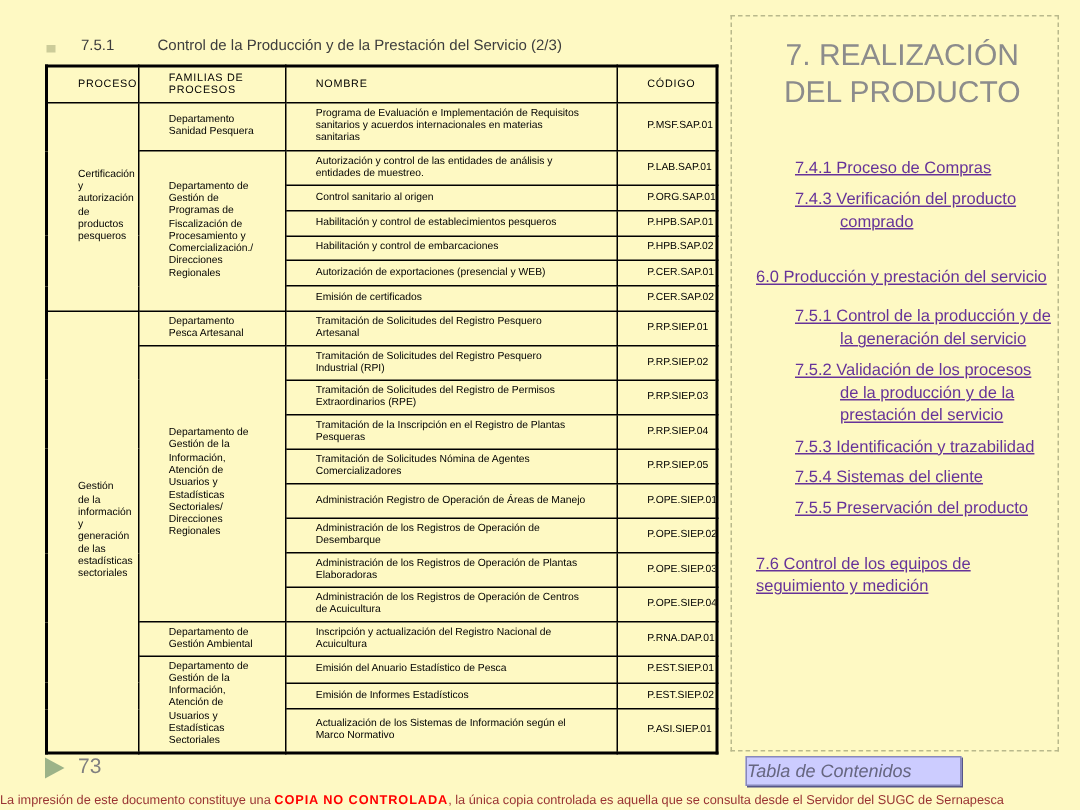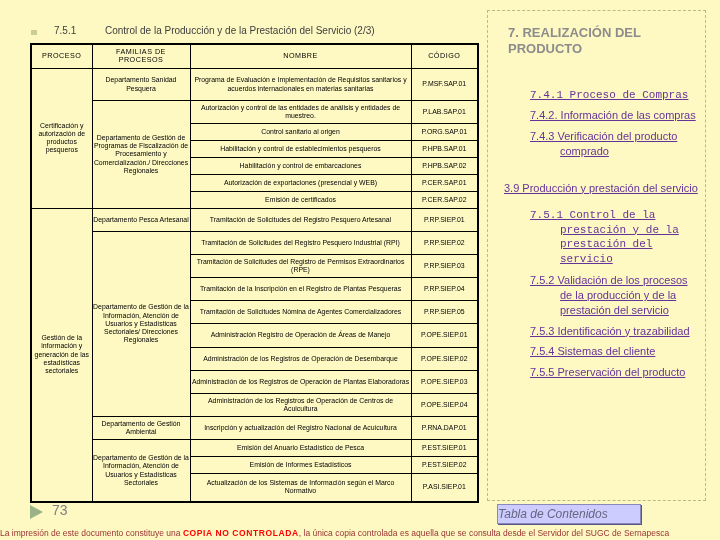--- a/index.html
+++ b/index.html
@@ -12,47 +12,47 @@
   .title-bullet { position:absolute; left:31px; top:30px; width:6px; height:5px; background:#cccc99; }
   .heading-number { position:absolute; left:54px; top:25px; font-size:10px; color:#3d3d3d; }
   .heading-title  { position:absolute; left:105px; top:25px; font-size:10px; color:#3d3d3d; }
 
   
   table.tbl {
     position:absolute; left:30px; top:43px; width:447px; height:460px;
     border-collapse:collapse; table-layout:fixed; border:2px solid #000;
   }
   table.tbl th, table.tbl td {
-    border:1px solid #000; text-align:center; vertical-align:middle;
-    padding:1px 0; color:#000; overflow:hidden;
+    border:1px solid #000; text-align:left; vertical-align:middle;
+    padding:1px 20px; color:#000; overflow:hidden;
   }
   table.tbl th { font-weight:normal; font-size:7.2px; letter-spacing:0.5px; line-height:1.2; }
   table.tbl td { font-size:6.9px; line-height:1.2; }
   tr.hh  { height:23px; }
   tr.h1  { height:16px; }
   tr.h2  { height:22px; }
   tr.h3  { height:31px; }
   tr.h2b { height:27px; }
 
   
   .sidebar {
     position:absolute; left:487px; top:10px; width:219px; height:491px;
     border:1px dashed #b9b98c; box-sizing:border-box;
   }
   .sidebar-title {
-    margin:14px 10px 0 20px; text-align:left; color:#8c8c8c;
-    font-weight:bold; font-size:13px; line-height:1.25;
+    margin:14px 10px 0 20px; text-align:center; color:#8c8c8c;
+    font-weight:normal; font-size:20px; line-height:1.25;
   }
   .toc { margin:30px 4px 0 16px; }
   .toc a {
     display:block; color:#663399; text-decoration:underline; cursor:pointer;
     font-size:11px; line-height:1.35; margin:0 0 6px 0;
   }
   .toc a.lvl2 { margin-left:26px; padding-left:30px; text-indent:-30px; }
-  .toc a.gap-sm { margin-top:12px;font-family:Liberation Mono, monospace; }
+  .toc a.gap-sm { margin-top:12px; }
   .toc a.gap-lg { margin-top:22px; }
 
   
   .toc-btn {
     position:absolute; left:497px; top:504px; width:144px; height:20px;
     background:#ccccff; border:1px solid #8888bb; box-shadow:1px 1px 0 #555588;
     box-sizing:border-box; text-align:left; cursor:pointer;
     font-style:italic; color:#666680; font-size:12px; line-height:18px;
   }
 
@@ -181,28 +181,28 @@
       <td>Actualización de los Sistemas de Información según el Marco Normativo</td>
       <td>P.ASI.SIEP.01</td>
     </tr>
   </tbody>
     </table>
 
   <div class="sidebar">
     <div class="sidebar-title">7. REALIZACIÓN DEL PRODUCTO</div>
     <div class="toc">
       <a class="lvl2 gap-sm">7.4.1 Proceso de Compras</a>
-      <a class="lvl2">7.4.2. Información de las compras</a>
       <a class="lvl2">7.4.3 Verificación del producto comprado</a>
-      <a class="lvl1 gap-lg">3.9 Producción y prestación del servicio</a>
-      <a class="lvl2 gap-sm">7.5.1 Control de la prestación y de la prestación del servicio</a>
+      <a class="lvl1 gap-lg">6.0 Producción y prestación del servicio</a>
+      <a class="lvl2 gap-sm">7.5.1 Control de la producción y de la generación del servicio</a>
       <a class="lvl2">7.5.2 Validación de los procesos de la producción y de la prestación del servicio</a>
       <a class="lvl2">7.5.3 Identificación y trazabilidad</a>
       <a class="lvl2">7.5.4 Sistemas del cliente</a>
       <a class="lvl2">7.5.5 Preservación del producto</a>
+      <a class="lvl1 gap-lg">7.6 Control de los equipos de seguimiento y medición</a>
     </div>
   </div>
 
   <div class="toc-btn">Tabla de Contenidos</div>
 
   <span class="page-arrow"></span>
   <span class="page-number">73</span>
 
   <div class="footer">
     <span>La impresión de este documento constituye una </span><span class="hl">COPIA NO CONTROLADA</span><span>, la única copia controlada es aquella que se consulta desde el Servidor del SUGC de Sernapesca</span>

